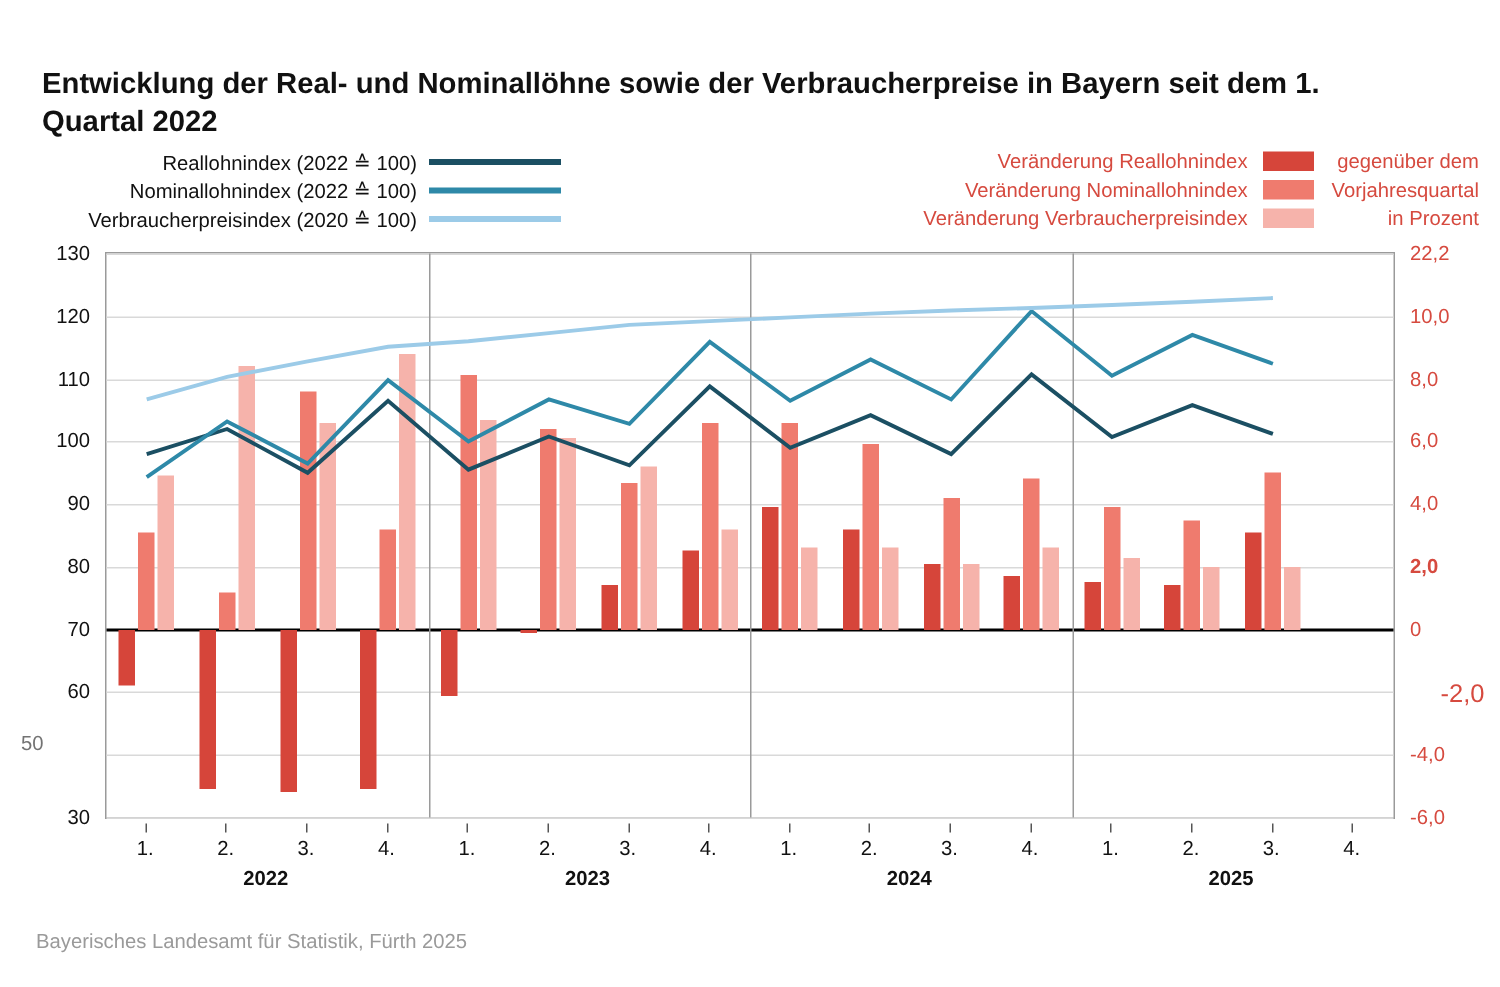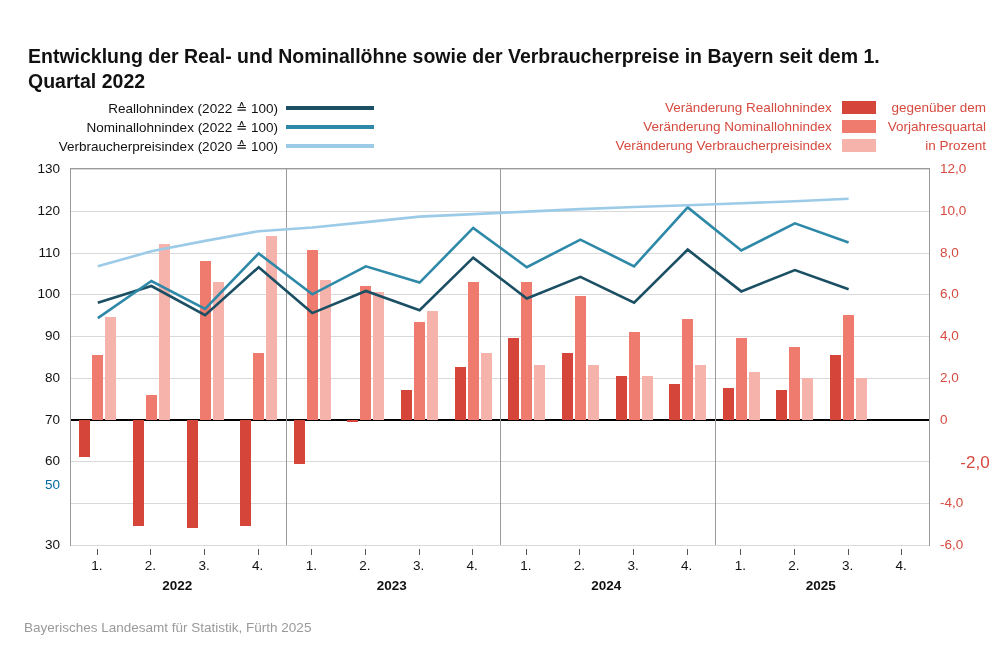--- a/index.html
+++ b/index.html
@@ -171,41 +171,41 @@
       <div class="bar" style="left: 785.062px; width: 11px; background: rgb(246, 179, 171); bottom: 125.333px; height: 41.7778px;"></div>
     </div>
   <svg id="lines-layer" class="series-line" width="858" height="376">
       <path d="M 26.8 133.7 L 80.4 117.0 L 134.1 146.2 L 187.7 98.2 L 241.3 144.1 L 294.9 122.0 L 348.6 141.2 L 402.2 88.6 L 455.8 129.5 L 509.4 107.8 L 563.1 133.7 L 616.7 80.6 L 670.3 122.4 L 723.9 101.1 L 777.6 120.3" fill="none" stroke="#1b4f63" stroke-width="2.6"></path>
       <path d="M 26.8 149.1 L 80.4 112.0 L 134.1 140.0 L 187.7 84.4 L 241.3 125.3 L 294.9 97.3 L 348.6 113.6 L 402.2 58.9 L 455.8 98.2 L 509.4 70.6 L 563.1 97.3 L 616.7 38.4 L 670.3 81.5 L 723.9 54.3 L 777.6 73.5" fill="none" stroke="#2e89a8" stroke-width="2.6"></path>
       <path d="M 26.8 97.3 L 80.4 82.3 L 134.1 71.9 L 187.7 62.2 L 241.3 58.5 L 294.9 53.1 L 348.6 47.6 L 402.2 45.1 L 455.8 42.6 L 509.4 40.1 L 563.1 38.0 L 616.7 36.3 L 670.3 34.3 L 723.9 32.2 L 777.6 29.7" fill="none" stroke="#9ccbe8" stroke-width="2.6"></path>
     </svg>
 </div>
 <div id="axis-left-labels">
     <div style="position: absolute; left: 14px; width: 46px; text-align: right; font-size: 13.5px; color: rgb(17, 17, 17); top: 537px;">30</div>
-    <div style="position: absolute; left: 14px; width: 46px; text-align: right; font-size: 13.5px; color: #0369a1; top: 477px;">50</div>
+    <div style="position: absolute; left: 14px; width: 46px; font-size: 13.5px; color: #737373; top: 488px;">50</div>
     <div style="position: absolute; left: 14px; width: 46px; text-align: right; font-size: 13.5px; color: rgb(17, 17, 17); top: 453.444px;">60</div>
     <div style="position: absolute; left: 14px; width: 46px; text-align: right; font-size: 13.5px; color: rgb(17, 17, 17); top: 411.667px;">70</div>
     <div style="position: absolute; left: 14px; width: 46px; text-align: right; font-size: 13.5px; color: rgb(17, 17, 17); top: 369.889px;">80</div>
     <div style="position: absolute; left: 14px; width: 46px; text-align: right; font-size: 13.5px; color: rgb(17, 17, 17); top: 328.111px;">90</div>
     <div style="position: absolute; left: 14px; width: 46px; text-align: right; font-size: 13.5px; color: rgb(17, 17, 17); top: 286.333px;">100</div>
     <div style="position: absolute; left: 14px; width: 46px; text-align: right; font-size: 13.5px; color: rgb(17, 17, 17); top: 244.556px;">110</div>
     <div style="position: absolute; left: 14px; width: 46px; text-align: right; font-size: 13.5px; color: rgb(17, 17, 17); top: 202.778px;">120</div>
     <div style="position: absolute; left: 14px; width: 46px; text-align: right; font-size: 13.5px; color: rgb(17, 17, 17); top: 161px;">130</div>
   </div>
 <div id="axis-right-labels">
     <div style="position: absolute; left: 940px; width: 54px; text-align: left; font-size: 13.5px; color: rgb(214, 74, 63); top: 537px;">-6,0</div>
     <div style="position: absolute; left: 940px; width: 54px; text-align: left; font-size: 13.5px; color: rgb(214, 74, 63); top: 495.222px;">-4,0</div>
     <div style="position: absolute; left: 948px; width: 54px; text-align: center; font-size: 17px; color: rgb(214, 74, 63); top: 453.444px;">-2,0</div>
     <div style="position: absolute; left: 940px; width: 54px; text-align: left; font-size: 13.5px; color: rgb(214, 74, 63); top: 411.667px;">0</div>
-    <div style="position: absolute; left: 940px; width: 54px; text-align: left; font-size: 13.5px; color: rgb(214, 74, 63); top: 369.889px;">2,0</div>
+    <div style="position: absolute; left: 940px; width: 54px; text-align: left; font-size: 13.5px; color: rgb(214, 74, 63); top: 369.889px; font-weight: bold;">2,0</div>
     <div style="position: absolute; left: 940px; width: 54px; text-align: left; font-size: 13.5px; color: rgb(214, 74, 63); top: 328.111px;">4,0</div>
     <div style="position: absolute; left: 940px; width: 54px; text-align: left; font-size: 13.5px; color: rgb(214, 74, 63); top: 286.333px;">6,0</div>
     <div style="position: absolute; left: 940px; width: 54px; text-align: left; font-size: 13.5px; color: rgb(214, 74, 63); top: 244.556px;">8,0</div>
     <div style="position: absolute; left: 940px; width: 54px; text-align: left; font-size: 13.5px; color: rgb(214, 74, 63); top: 202.778px;">10,0</div>
-    <div style="position: absolute; left: 940px; width: 54px; text-align: left; font-size: 13.5px; color: rgb(214, 74, 63); top: 161px;">12,0</div>
+    <div style="position: absolute; left: 940px; width: 54px; text-align: left; font-size: 13.5px; color: rgb(214, 74, 63); top: 161px;">22,2</div>
   </div>
 <div id="xaxis">
     <div class="tick-mark" style="left: 26.8125px;"></div>
     <div class="q" style="left: 6.8125px; top: 9px;">1.</div>
     <div class="tick-mark" style="left: 80.4375px;"></div>
     <div class="q" style="left: 60.4375px; top: 9px;">2.</div>
     <div class="tick-mark" style="left: 134.062px;"></div>
     <div class="q" style="left: 114.062px; top: 9px;">3.</div>
     <div class="tick-mark" style="left: 187.688px;"></div>
     <div class="q" style="left: 167.688px; top: 9px;">4.</div>

